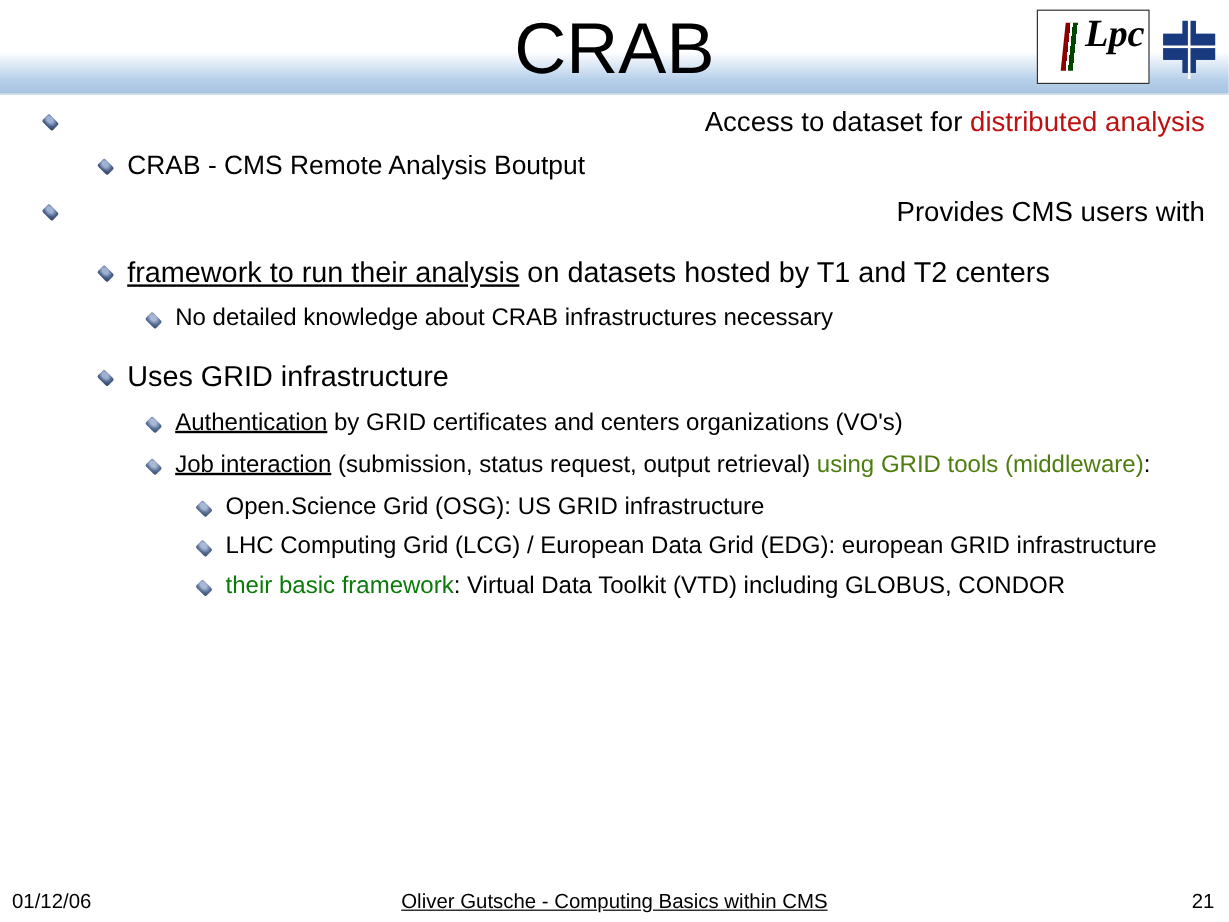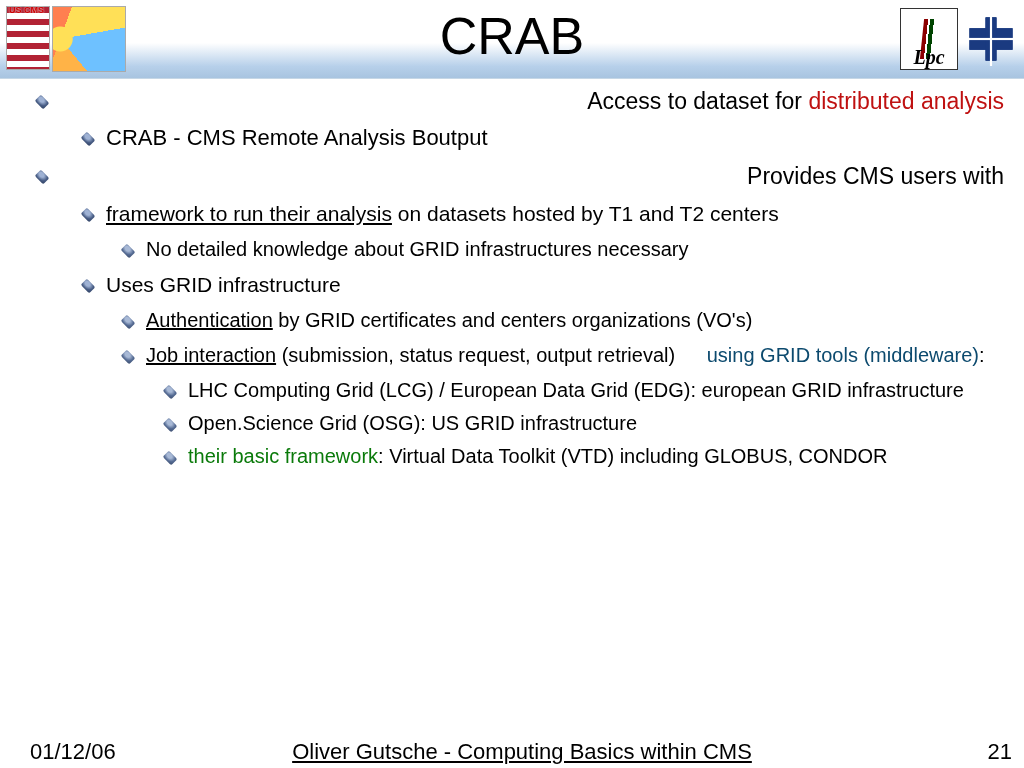--- a/index.html
+++ b/index.html
@@ -63,45 +63,46 @@
         #ffb347 0 20deg,#ff7f50 20deg 50deg,#ffe057 50deg 90deg,
         #6ec1ff 90deg 140deg,#ff7f50 140deg 200deg,#ffe057 200deg 260deg,
         #6ec1ff 260deg 320deg,#ffb347 320deg 360deg);
     border:1px solid #aaa;
   }
   .title-text {
     position: absolute;
     left: 0; right: 0;
     text-align: center;
     top: 6px;
-    font-size: 52px;
+    font-size: 60px;
     font-weight: 400;
   }
   .right-logos {
     position: absolute;
     right: 6px;
     top: 6px;
     height: 66px;
     display: flex;
     align-items: center;
     gap: 6px;
   }
   .lpc-box {
     width: 56px;
     height: 60px;
     border: 1px solid #333;
     background: #fff;
     display: flex;
-    align-items: flex-end;
+    align-items: flex-start;
     justify-content: center;
     font-family: "Times New Roman", serif;
     font-style: italic;
-    font-size: 20px;
+    font-size: 32px;
     font-weight: bold;
     position: relative;
+    padding-left: 36px;
   }
   .lpc-box .bars {
     position:absolute;
     width: 14px; height: 40px;
     left: 21px; top: 10px;
     background:
       linear-gradient(90deg,#8b0000 0 4px, transparent 4px 6px, #004400 6px 10px, transparent 10px 12px);
     transform: skewX(-6deg);
     z-index:0;
   }
@@ -131,60 +132,53 @@
     left: 4px;
     top: 0.35em;
     width: 12px;
     height: 12px;
     background: radial-gradient(circle at 35% 35%, #9fb2d4 0 25%, #495e86 60%, #2c3d5e 100%);
     border-radius: 2px;
     transform: rotate(45deg) scaleY(0.72);
   }
   .lvl1 { font-size: 23px; margin-left: 14px; margin-top: 6px; margin-bottom: 10px; text-align: right; }
   .lvl2 { font-size: 22px; margin-left: 60px; margin-top: 10px; margin-bottom: 12px; }
-  .lvl3 { font-size: 21px; margin-left: 60px; margin-top: 12px; margin-bottom: 12px; }
+  .lvl3 { font-size: 24px; margin-left: 60px; margin-top: 24px; margin-bottom: 12px; }
   .lvl4 { font-size: 20px; margin-left: 100px; margin-top: 12px; margin-bottom: 12px; }
   .lvl5 { font-size: 20px; margin-left: 142px; margin-top: 10px; margin-bottom: 10px; padding-right: 30px;}
   .lvl4::before, .lvl5::before {
     background: radial-gradient(circle at 35% 35%, #a8b9d6 0 25%, #556b93 60%, #3a4b6b 100%);
   }
 
   .bold { font-weight: normal; }
   .u { text-decoration: underline; }
   .red   { color: #bf1111; }
-  .blue  { color: #0c4a6e; margin-left: 26px; }
+  .blue  { color: #4d7c0f; }
   .green { color: #0a7a0a; }
 
   .footer {
     position: absolute;
     bottom: 4px;
     left: 0;
     right: 0;
     height: 24px;
-    font-size: 22px;
+    font-size: 17px;
     display: flex;
     align-items: center;
-    margin-left: 20px;
   }
   .footer .date { position: absolute; left: 10px; }
   .footer .center { width: 100%; text-align: center; text-decoration: underline; }
   .footer .page { position: absolute; right: 12px; }
 </style>
 </head>
 <body>
 
 <div class="slide">
 
   <div class="title-bar">
-    <div class="left-logo">
-      <div class="flag">
-        <span class="flag-label">US CMS</span>
-      </div>
-      <div class="burst"></div>
-    </div>
     <div class="title-text">CRAB</div>
     <div class="right-logos">
       <div class="lpc-box">
         <div class="bars"></div>
         <span>Lpc</span>
       </div>
       <svg class="fermi" viewBox="0 0 100 100">
         <path d="M10 30 h30 v-20 h20 v20 h30 v20 h-30 v-0 h0 v0 h-20 v0 h-30 z
                  M10 70 h30 v20 h20 v-20 h30 v-20 h-30 v0 h-20 v0 h-30 z"></path>
         <rect x="40" y="10" width="20" height="80" fill="#1a3a80"></rect>
@@ -209,41 +203,41 @@
 
     <div class="b lvl1">
       <span>Provides CMS users with</span>
     </div>
 
     <div class="b lvl3">
       <span class="u">framework to run their analysis</span><span> on datasets hosted by T1 and T2 centers</span>
     </div>
 
     <div class="b lvl4">
-      <span>No detailed knowledge about GRID infrastructures necessary</span>
+      <span>No detailed knowledge about CRAB infrastructures necessary</span>
     </div>
 
     <div class="b lvl3">
       <span>Uses GRID infrastructure</span>
     </div>
 
     <div class="b lvl4">
       <span class="u">Authentication</span><span> by GRID certificates and centers organizations (VO's)</span>
     </div>
 
     <div class="b lvl4">
       <span class="u">Job interaction</span><span> (submission, status request, output retrieval) </span><span class="blue">using GRID tools (middleware)</span><span>:</span>
     </div>
 
     <div class="b lvl5">
+      <span>Open.Science Grid (OSG): US GRID infrastructure</span>
+    </div>
+
+    <div class="b lvl5">
       <span>LHC Computing Grid (LCG) / European Data Grid (EDG): european GRID infrastructure</span>
-    </div>
-
-    <div class="b lvl5">
-      <span>Open.Science Grid (OSG): US GRID infrastructure</span>
     </div>
 
     <div class="b lvl5">
       <span class="green">their basic framework</span><span>: Virtual Data Toolkit (VTD) including GLOBUS, CONDOR</span>
     </div>
 
   </div>
 
   <div class="footer">
     <div class="date">01/12/06</div>

